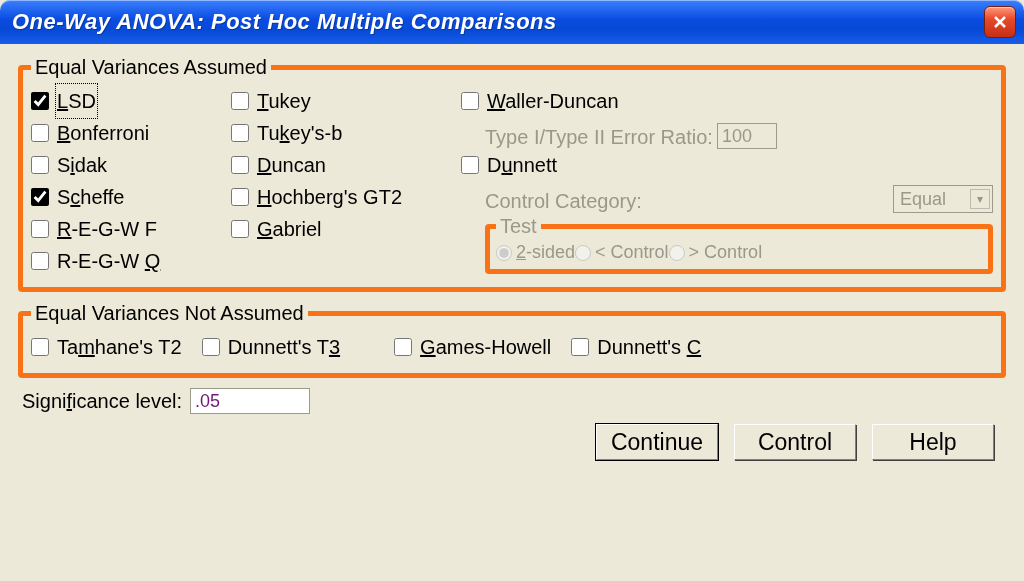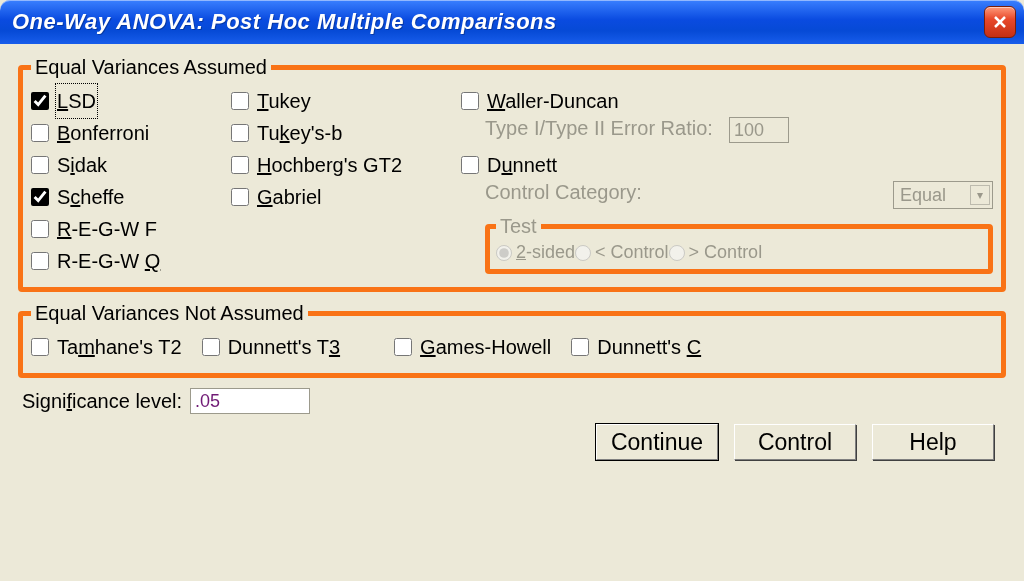--- a/index.html
+++ b/index.html
@@ -95,22 +95,22 @@
 
   .focus-outline{
     outline:1px dotted #000;
     outline-offset:1px;
   }
 
   
   .sub{
     margin-left:24px;
     display:flex;
-    align-items:flex-start;
-    gap:16px;
+    align-items:flex-end;
+    gap:4px;
     height:32px;
   }
   .sub label{font-size:20px;}
   .txt{
     height:24px;
     border:1px solid #9c9a8c;
     background:#ece9d8;
     font-size:18px;
     padding:0 4px;
     color:#9a988b;
@@ -234,20 +234,24 @@
       </div>
 
       <div class="col c2">
         <div class="chk">
           <input type="checkbox" style="">
           <label><u>T</u>ukey</label>
         </div>
         <div class="chk">
           <input type="checkbox" style="">
           <label>Tu<u>k</u>ey's-b</label>
+        </div>
+        <div class="chk">
+          <input type="checkbox" style="">
+          <label><u>D</u>uncan</label>
         </div>
         <div class="chk">
           <input type="checkbox" style="">
           <label><u>H</u>ochberg's GT2</label>
         </div>
         <div class="chk">
           <input type="checkbox" style="">
           <label><u>G</u>abriel</label>
         </div>
       </div>

